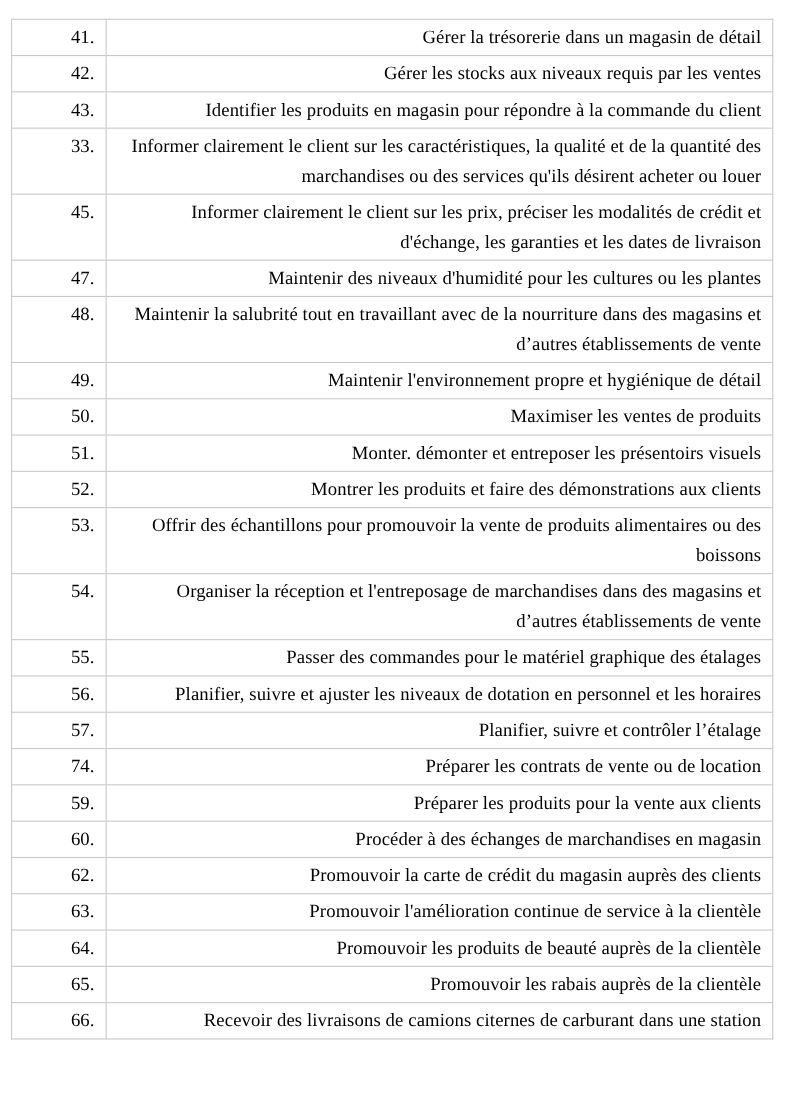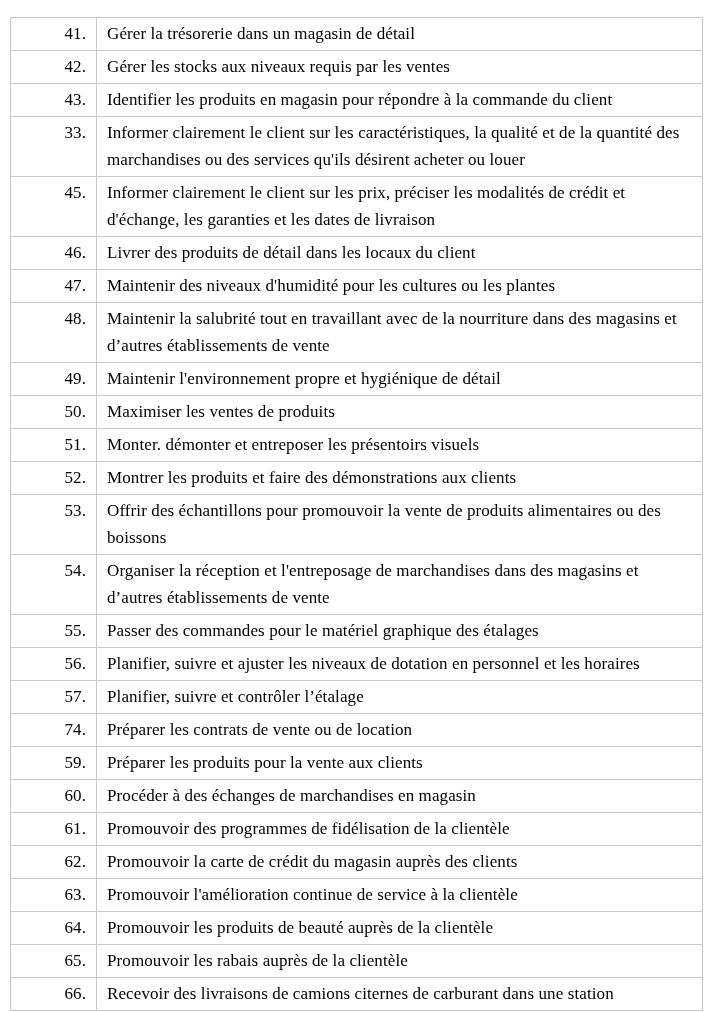--- a/index.html
+++ b/index.html
@@ -30,21 +30,21 @@
     padding: 2px 10px 3px 10px;
     letter-spacing: 0.1px;
   }
   td.cell-num {
     width: 65px;
     text-align: right;
     padding-right: 12px;
     padding-left: 4px;
   }
   td.cell-task {
-    text-align: left;
+    text-align: right;
   }
 </style>
 </head>
 <body>
 
 <div class="page">
   <table class="task-table">
     <tbody>
     <tr>
       <td class="cell-num">41.</td>
@@ -64,24 +64,20 @@
     <tr>
       <td class="cell-num">33.</td>
       <td class="cell-task">Informer clairement le client sur les caractéristiques, la qualité et de la quantité des marchandises ou des services qu'ils désirent acheter ou louer</td>
     </tr>
 
     <tr>
       <td class="cell-num">45.</td>
       <td class="cell-task">Informer clairement le client sur les prix, préciser les modalités de crédit et d'échange, les garanties et les dates de livraison</td>
     </tr>
 
-    <tr>
-      <td class="cell-num">46.</td>
-      <td class="cell-task">Livrer des produits de détail dans les locaux du client</td>
-    </tr>
 
     <tr>
       <td class="cell-num">47.</td>
       <td class="cell-task">Maintenir des niveaux d'humidité pour les cultures ou les plantes</td>
     </tr>
 
     <tr>
       <td class="cell-num">48.</td>
       <td class="cell-task">Maintenir la salubrité tout en travaillant avec de la nourriture dans des magasins et d’autres établissements de vente</td>
     </tr>
@@ -139,24 +135,20 @@
     <tr>
       <td class="cell-num">59.</td>
       <td class="cell-task">Préparer les produits pour la vente aux clients</td>
     </tr>
 
     <tr>
       <td class="cell-num">60.</td>
       <td class="cell-task">Procéder à des échanges de marchandises en magasin</td>
     </tr>
 
-    <tr>
-      <td class="cell-num">61.</td>
-      <td class="cell-task">Promouvoir des programmes de fidélisation de la clientèle</td>
-    </tr>
 
     <tr>
       <td class="cell-num">62.</td>
       <td class="cell-task">Promouvoir la carte de crédit du magasin auprès des clients</td>
     </tr>
 
     <tr>
       <td class="cell-num">63.</td>
       <td class="cell-task">Promouvoir l'amélioration continue de service à la clientèle</td>
     </tr>

